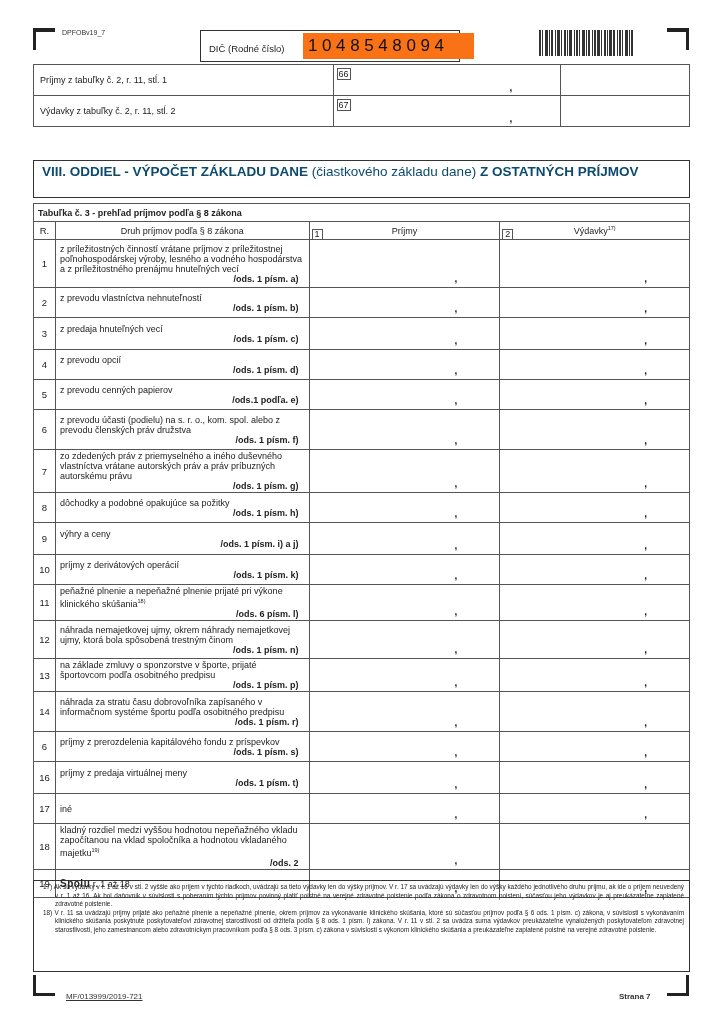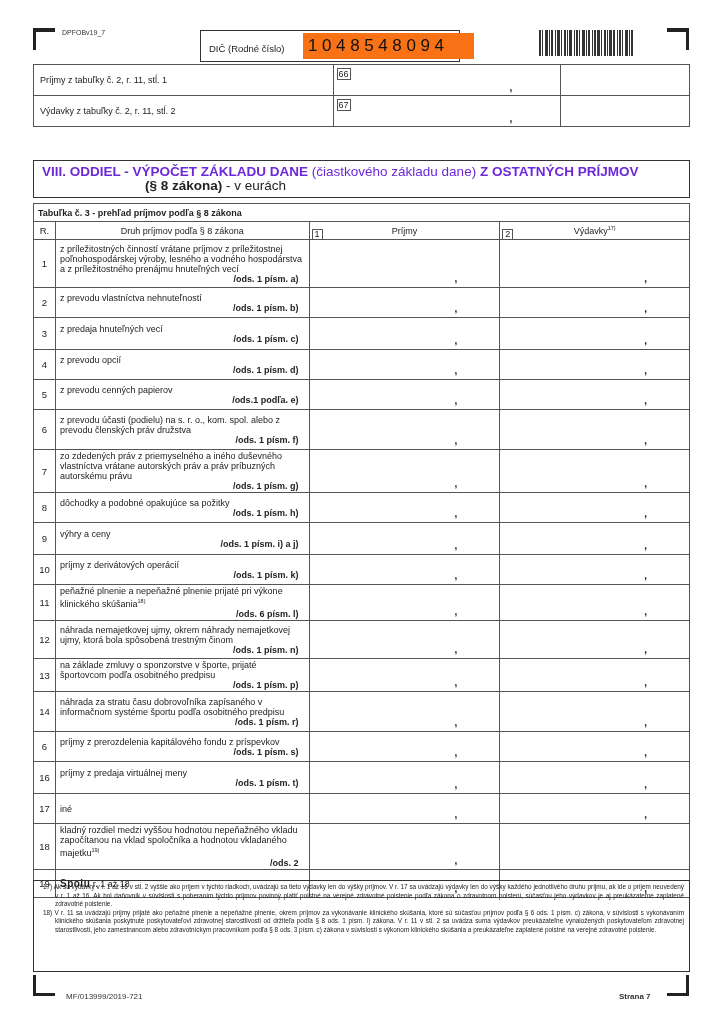--- a/index.html
+++ b/index.html
@@ -18,42 +18,42 @@
   .top-table { position: absolute; left: 33px; top: 64px; width: 657px; border: 1.5px solid #333; }
   .top-table td { border: 1px solid #555; height: 31px; vertical-align: middle; font-size: 9px; padding: 0 6px; }
   .top-table td.lbl { width: 300px; }
   .top-table td.val { width: 228px; position: relative; margin-top: 13px; }
   .top-table td.extra { width: 129px; }
   .rownum { position: absolute; left: 3px; top: 3px; border: 1px solid #555; font-size: 9px; padding: 0 1px; line-height: 10px; }
   .comma { position: absolute; font-weight: bold; font-size: 10px; }
   .top-table .comma { left: 176px; bottom: 2px; }
 
   .section-head { position: absolute; left: 33px; top: 160px; width: 657px; height: 38px; border: 1.5px solid #333; padding: 3px 8px; }
-  .section-head .l1 { font-size: 13.5px; font-weight: bold; color: #6d28d9; white-space: nowrap; }
+  .section-head .l1 { font-size: 13.5px; font-weight: bold; color: #0c4a6e; white-space: nowrap; }
   .section-head .l2 { font-size: 13.5px; color: #222; padding-left: 103px; line-height: 14px; }
   .section-head .norm { font-weight: normal; }
   .section-head b { font-weight: bold; }
 
   .main-table { position: absolute; left: 33px; top: 203px; width: 657px; border: 1.5px solid #333; }
   .main-table td { border: 1px solid #555; font-size: 9px; vertical-align: middle; position: relative; }
   .main-table .caption { font-size: 9px; font-weight: bold; padding: 2px 4px; height: 18px; }
   .main-table .hdr { text-align: center; font-size: 9px; height: 18px; }
   .main-table td.rn { width: 22px; text-align: center; font-size: 9.5px; }
   .main-table td.desc { width: 254px; padding: 1px 4px; line-height: 10px; }
   .main-table td.c1 { width: 191px; }
   .main-table td.c2 { width: 190px; }
   .main-table td.c1 .comma, .main-table td.c2 .comma { right: 42px; bottom: 3px; }
   .desc .ref { font-weight: bold; display: block; text-align: right; padding-right: 6px; }
   .colnum { position: absolute; left: 2px; bottom: 0; border: 1px solid #555; border-bottom: none; font-size: 9px; padding: 0 2px; line-height: 9px; }
   sup { font-size: 5.5px; }
 
   .footnotes { position: absolute; left: 33px; top: 880px; width: 657px; height: 92px; border: 1.5px solid #333; font-size: 6.4px; line-height: 8.6px; padding: 2px 5px; color: #222; }
   .fn { padding-left: 16px; text-indent: -12px; text-align: justify; }
 
-  .footer-left { position: absolute; left: 66px; top: 992px; font-size: 8px; color: #333; }
+  .footer-left { position: absolute; left: 66px; top: 992px; font-size: 8px; color: #333; text-decoration: underline; }
   .footer-right { position: absolute; left: 619px; top: 992px; font-size: 8px; font-weight: bold; color: #333; }
 </style>
 </head>
 <body>
 
 <div class="corner" style="left:33px;top:28px;width:22px;height:4px;"></div>
 <div class="corner" style="left:33px;top:28px;width:3px;height:22px;"></div>
 <div class="corner" style="left:667px;top:28px;width:22px;height:4px;"></div>
 <div class="corner" style="left:686px;top:28px;width:3px;height:22px;"></div>
 <div class="corner" style="left:33px;top:993px;width:22px;height:3px;"></div>
@@ -148,21 +148,20 @@
       <span class="rownum">67</span>
       <span class="comma">,</span>
     </td>
     <td class="extra"></td>
   </tr>
 </tbody>
   </table>
 
 <div class="section-head">
   <div class="l1"><b>VIII. ODDIEL - VÝPOČET ZÁKLADU DANE</b><span class="norm"> (čiastkového základu dane) </span><b>Z OSTATNÝCH PRÍJMOV</b></div>
-  <div class="l2"><b>(§ 8 zákona)</b><span> - v eurách</span></div>
 </div>
 
 <table class="main-table">
   <tbody>
       <tr>
     <td colspan="4" class="caption">Tabuľka č. 3 - prehľad príjmov podľa § 8 zákona</td>
   </tr>
   <tr>
     <td class="rn hdr">R.</td>
     <td class="hdr">Druh príjmov podľa § 8 zákona</td>

